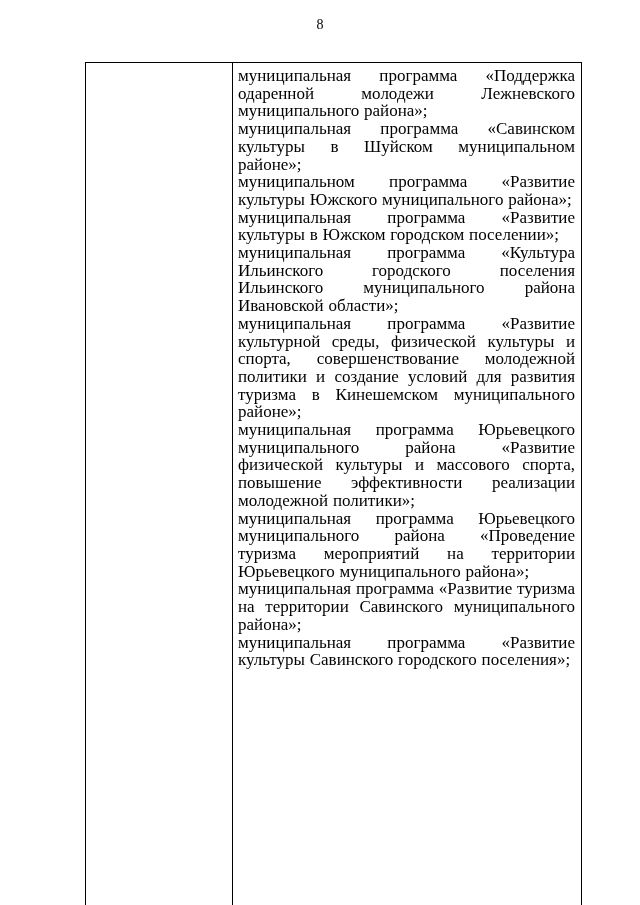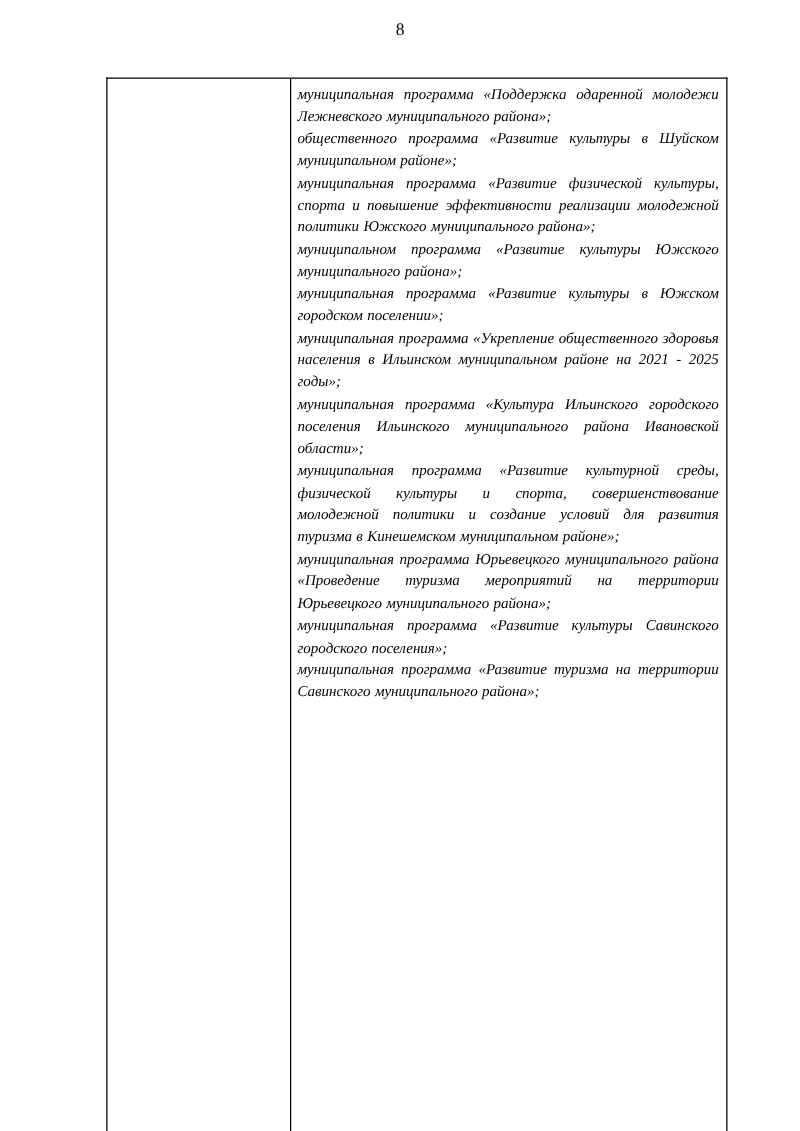--- a/index.html
+++ b/index.html
@@ -42,47 +42,45 @@
     box-sizing: border-box;
     flex: 0 0 auto;
   }
   .cell-right {
     flex: 1 1 auto;
     padding: 4px 6px 4px 5px;
     box-sizing: border-box;
   }
   .program {
     margin: 0;
-    font-size: 12px;
+    font-size: 17px;
     line-height: 17.7px;
     text-align: justify;
     word-spacing: 0.5px;
-    font-style: italic;
   }
 </style>
 </head>
 <body>
 
 <div class="page">
 
   <div class="page-number">8</div>
 
   <div class="doc-table">
 
     <div class="cell-left"></div>
 
     <div class="cell-right">
       <p class="program">муниципальная программа «Поддержка одаренной молодежи Лежневского муниципального района»;</p>
-      <p class="program">общественного программа «Развитие культуры в Шуйском муниципальном районе»;</p>
-      <p class="program">муниципальная программа «Развитие физической культуры, спорта и повышение эффективности реализации молодежной политики Южского муниципального района»;</p>
+      <p class="program">муниципальная программа «Савинском культуры в Шуйском муниципальном районе»;</p>
       <p class="program">муниципальном программа «Развитие культуры Южского муниципального района»;</p>
       <p class="program">муниципальная программа «Развитие культуры в Южском городском поселении»;</p>
-      <p class="program">муниципальная программа «Укрепление общественного здоровья населения в Ильинском муниципальном районе на 2021 - 2025 годы»;</p>
       <p class="program">муниципальная программа «Культура Ильинского городского поселения Ильинского муниципального района Ивановской области»;</p>
-      <p class="program">муниципальная программа «Развитие культурной среды, физической культуры и спорта, совершенствование молодежной политики и создание условий для развития туризма в Кинешемском муниципальном районе»;</p>
+      <p class="program">муниципальная программа «Развитие культурной среды, физической культуры и спорта, совершенствование молодежной политики и создание условий для развития туризма в Кинешемском муниципального районе»;</p>
+      <p class="program">муниципальная программа Юрьевецкого муниципального района «Развитие физической культуры и массового спорта, повышение эффективности реализации молодежной политики»;</p>
       <p class="program">муниципальная программа Юрьевецкого муниципального района «Проведение туризма мероприятий на территории Юрьевецкого муниципального района»;</p>
+      <p class="program">муниципальная программа «Развитие туризма на территории Савинского муниципального района»;</p>
       <p class="program">муниципальная программа «Развитие культуры Савинского городского поселения»;</p>
-      <p class="program">муниципальная программа «Развитие туризма на территории Савинского муниципального района»;</p>
     </div>
 
   </div>
 
 </div>
 
 </body></html>

